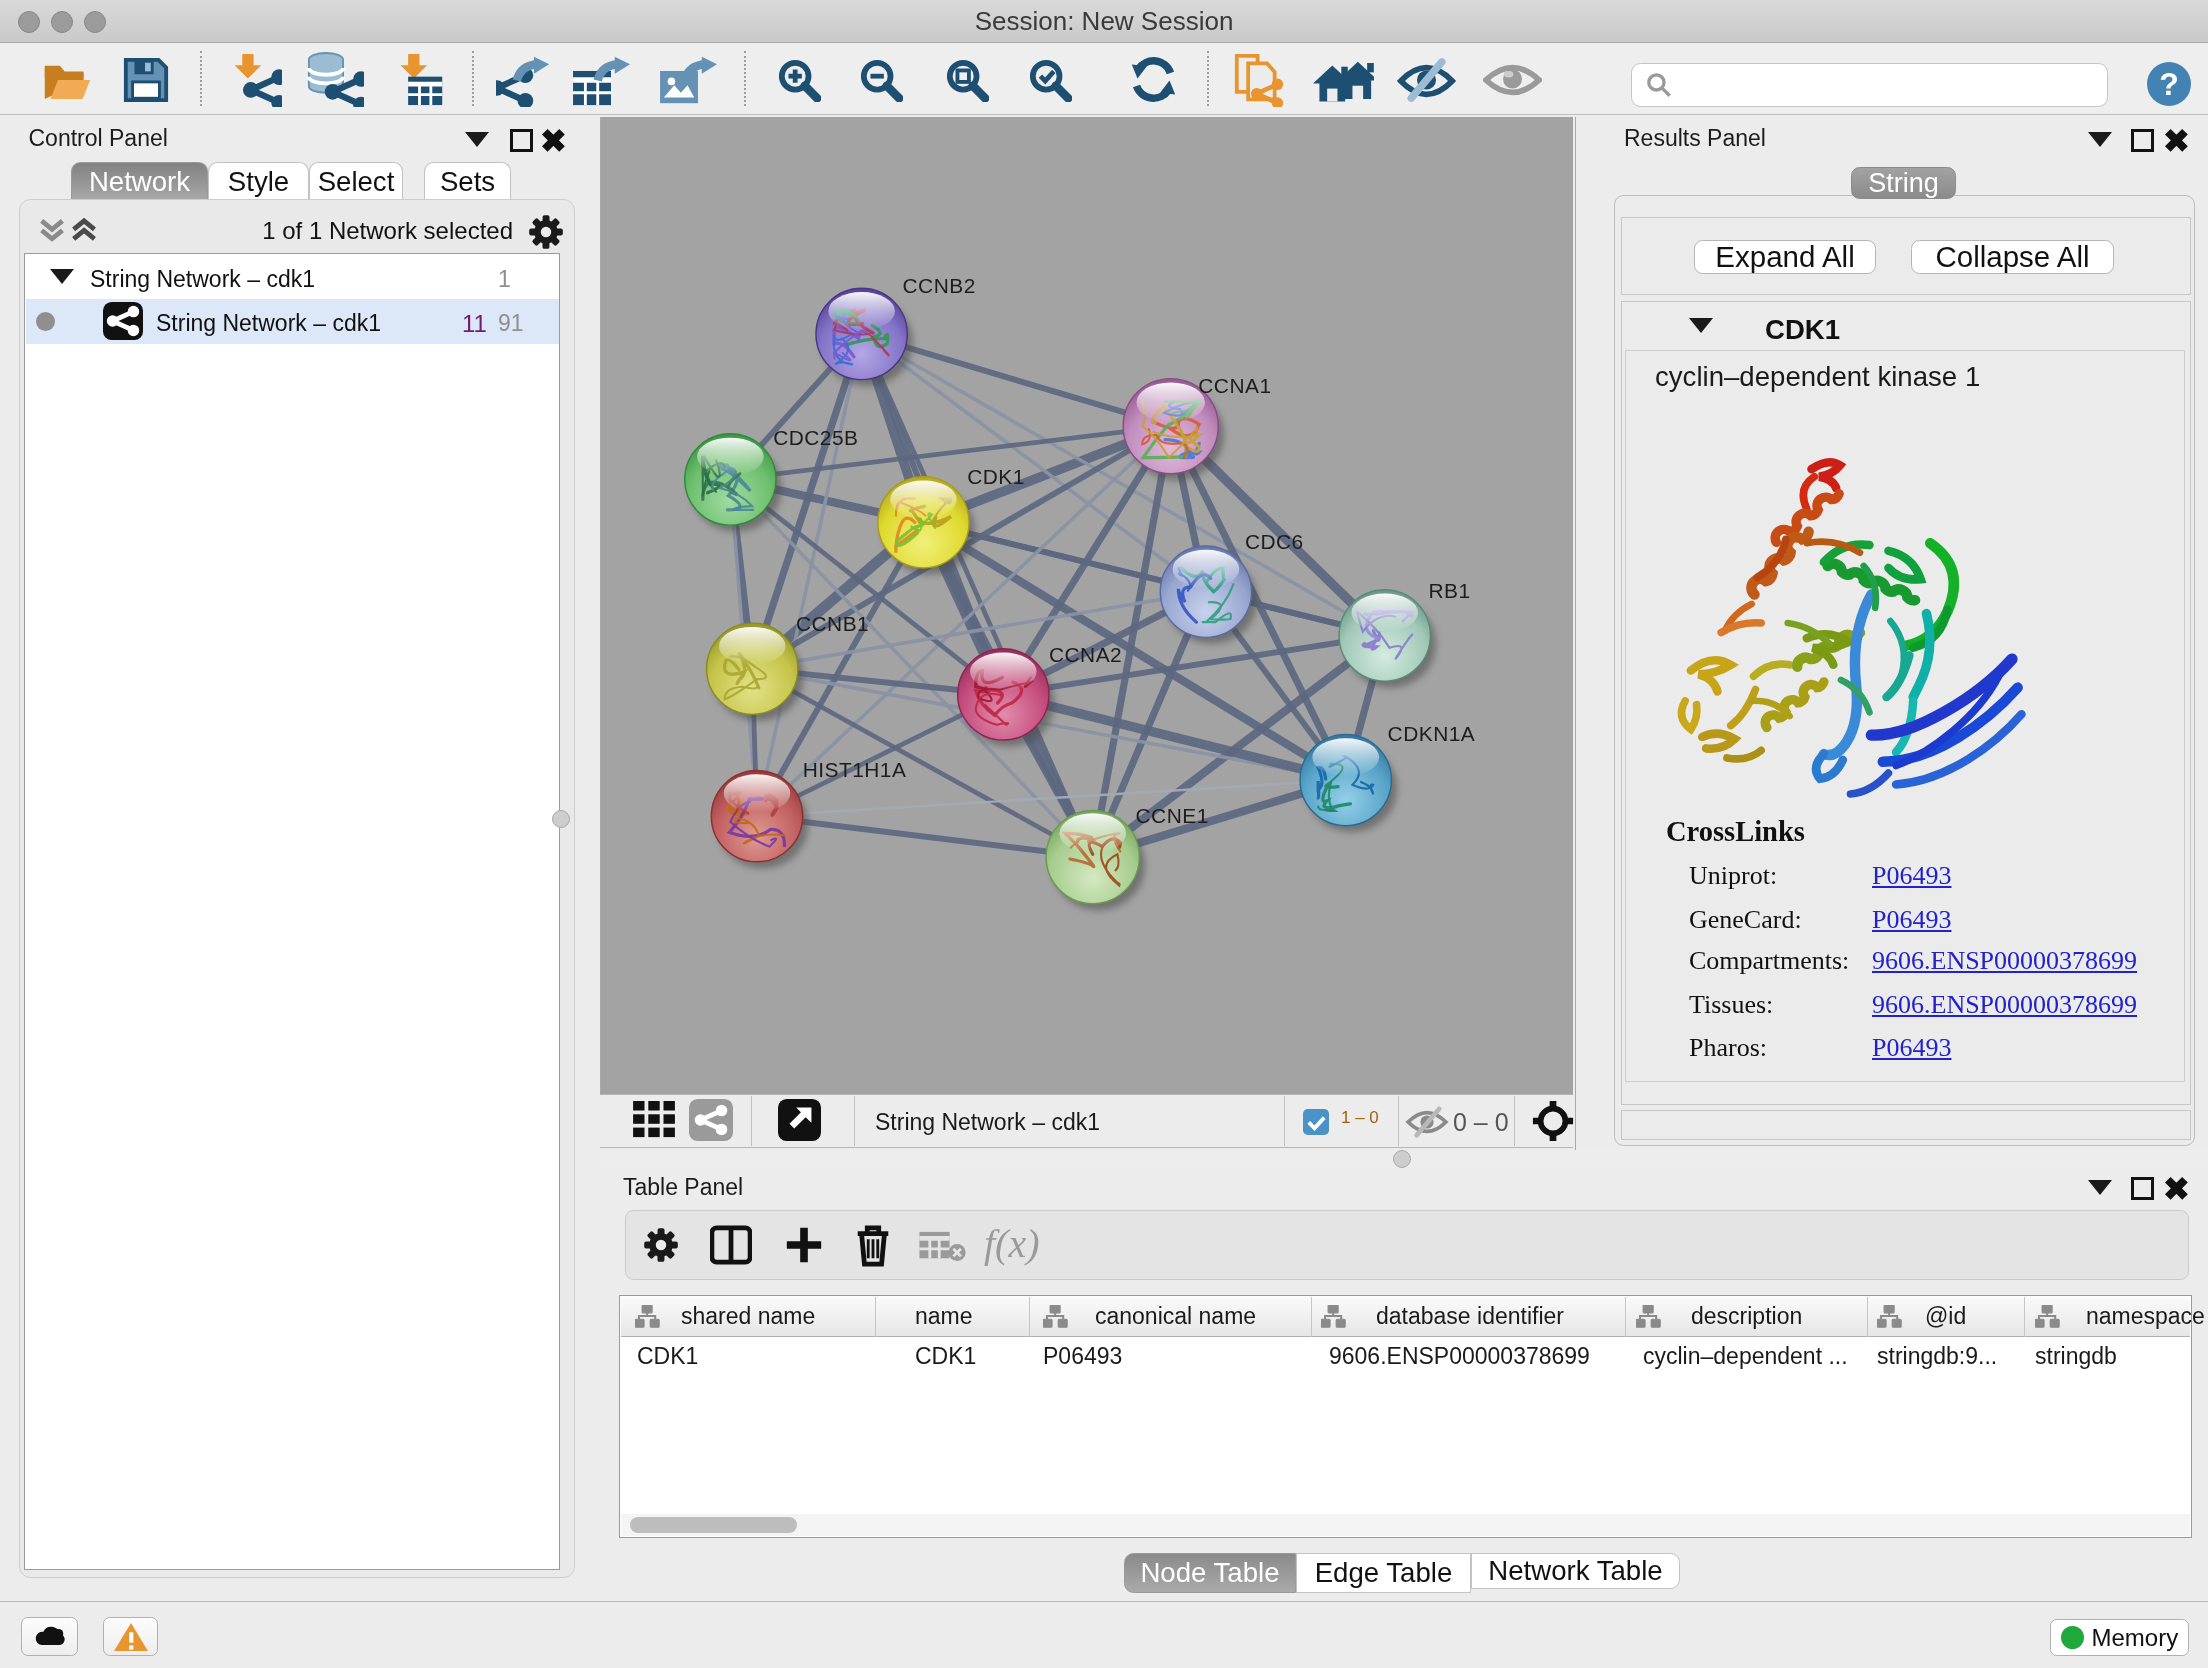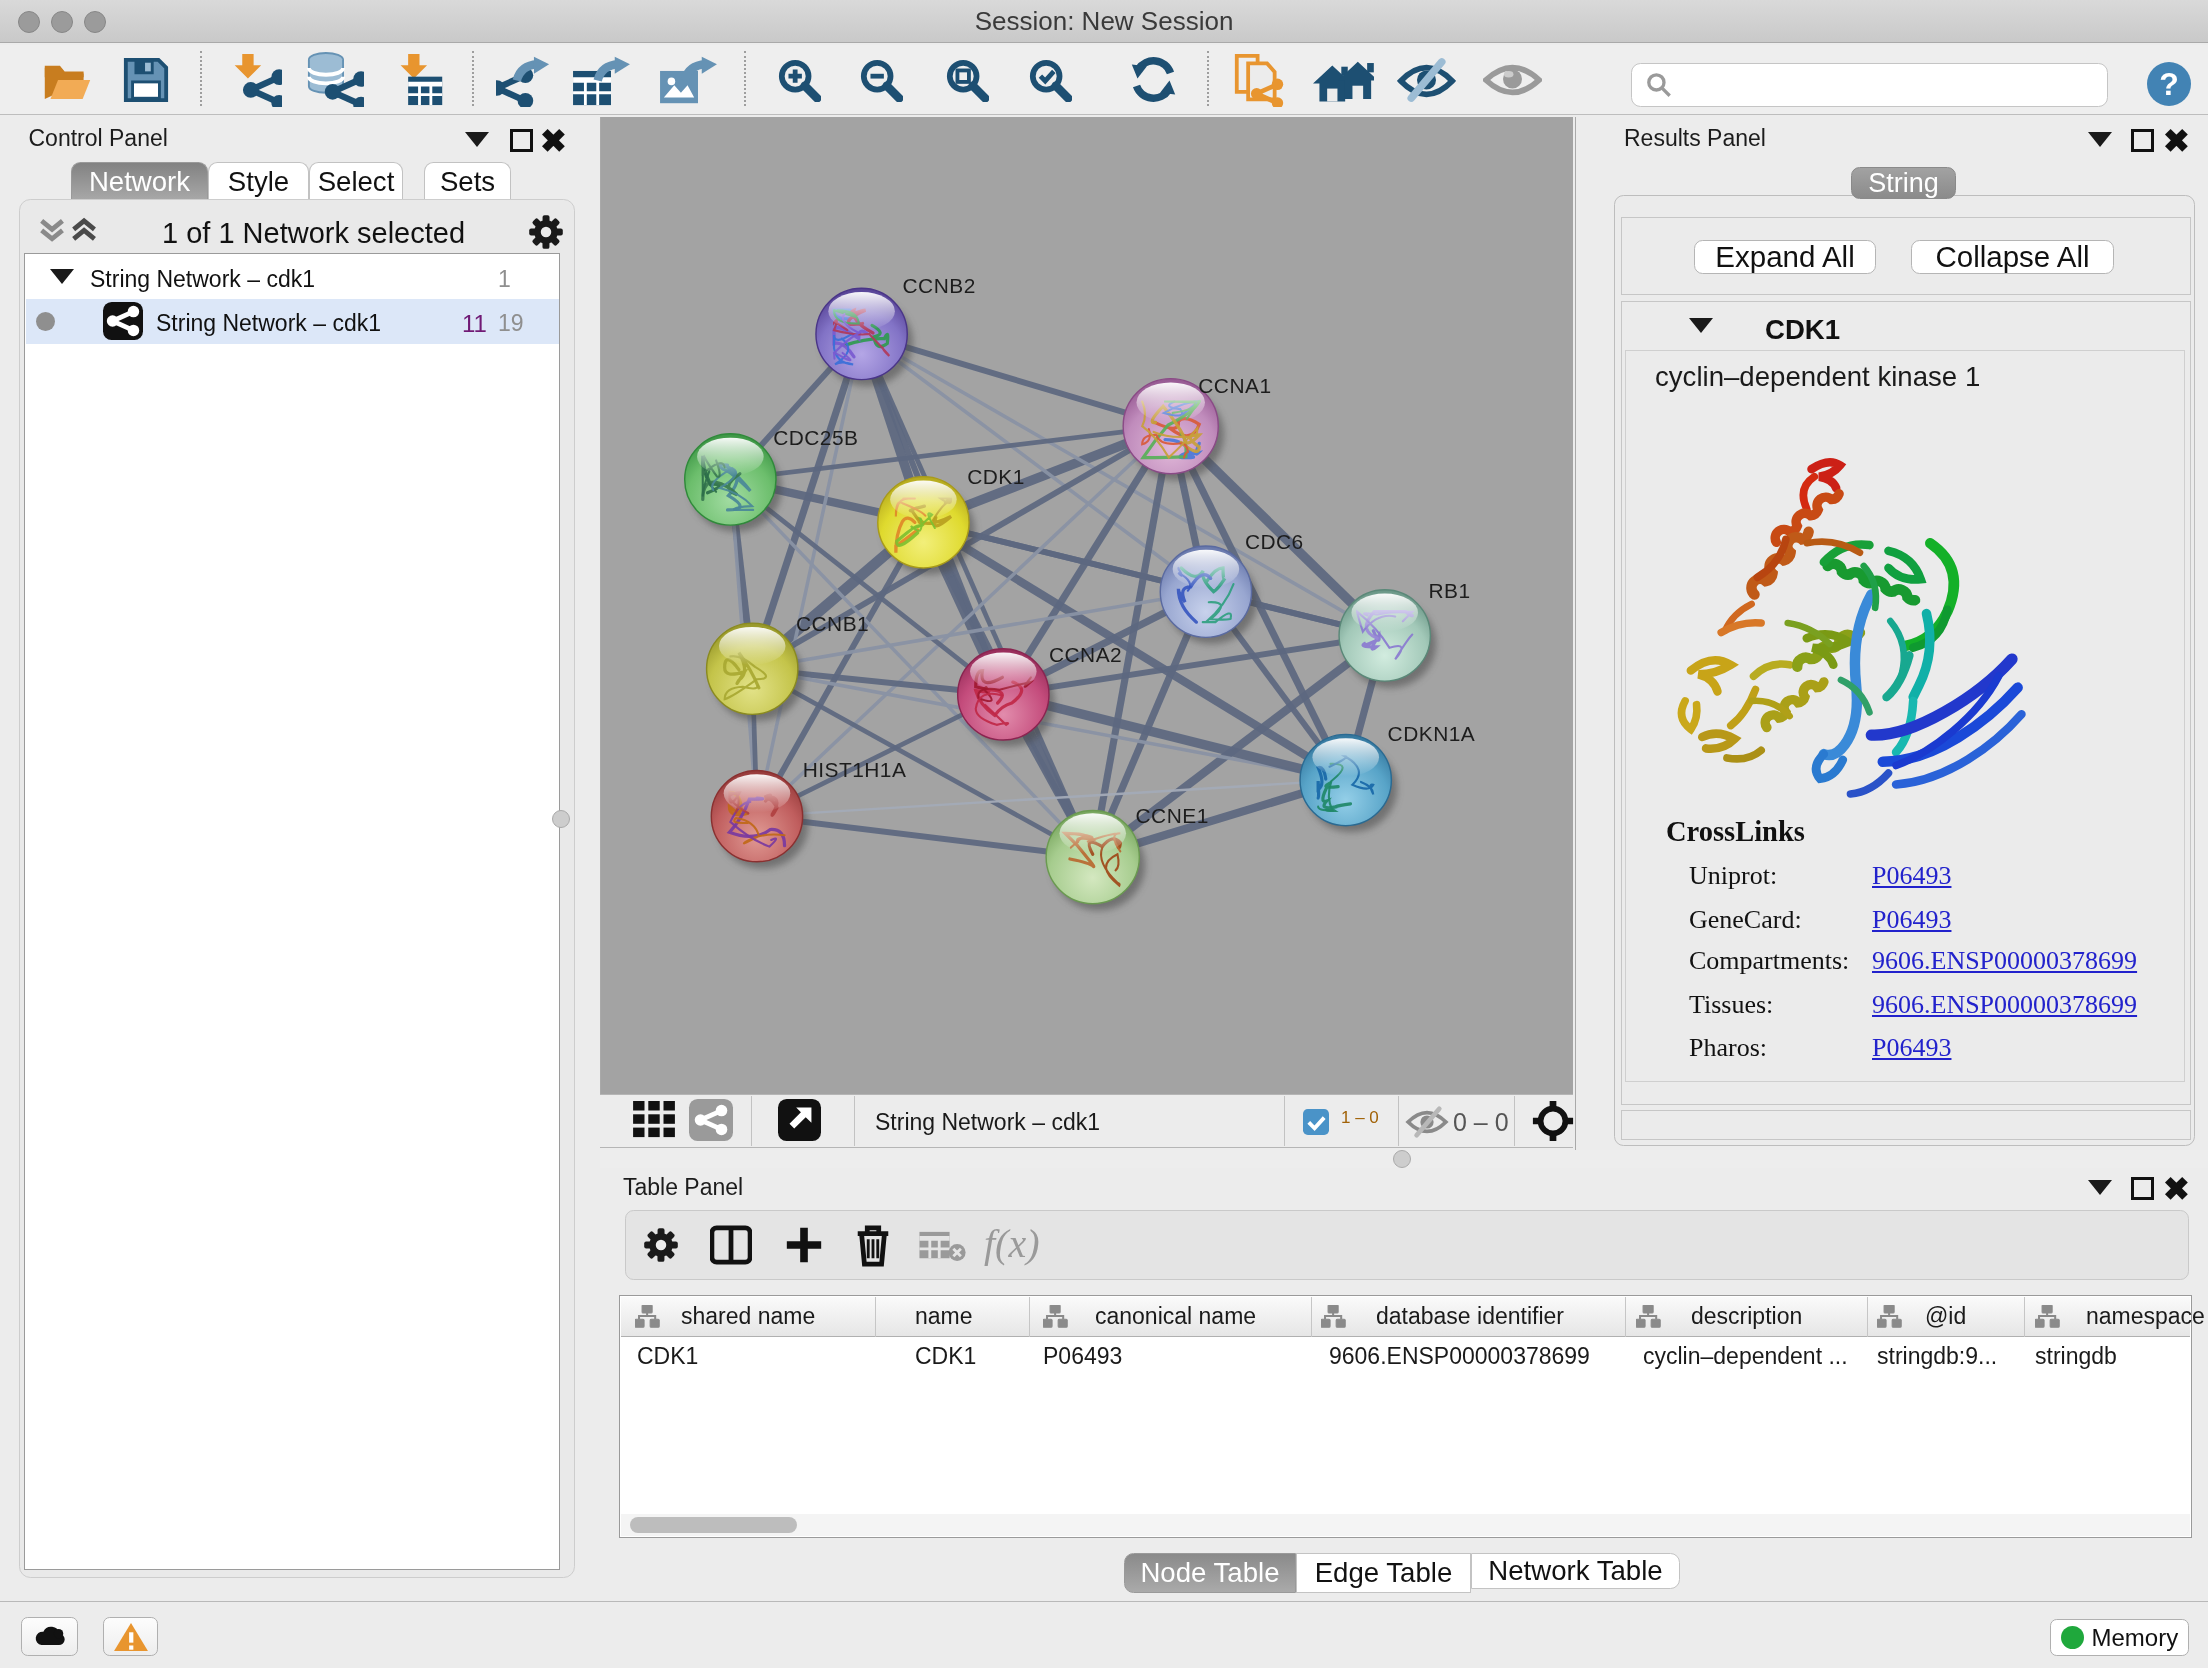--- a/index.html
+++ b/index.html
@@ -192,21 +192,21 @@
         <path d="M6 4 l11 9 l11 -9"></path>
         <path d="M6 14 l11 9 l11 -9"></path>
       </g>
     </svg></div>
 <div class="abs" style="left:68px;top:217px"><svg width="34" height="28.5" viewBox="0 0 36 30" style="">
       <g fill="none" stroke="#4a4a4a" stroke-width="5">
         <path d="M6 13 l11 -9 l11 9"></path>
         <path d="M6 23 l11 -9 l11 9"></path>
       </g>
     </svg></div>
-<div class="abs" style="left:114px;top:217px;width:399px;text-align:center;font-size:29px;color:#111">1 of 1 Network selected</div>
+<div class="abs" style="left:114px;top:217px;width:399px;text-align:right;font-size:24px;color:#111">1 of 1 Network selected</div>
 <div class="abs" style="left:525px;top:211px"><svg width="42" height="42" viewBox="0 0 44 44" style="">
       <rect x="-3.6" y="-17.6" width="7.3" height="8.1" rx="2" fill="#1a1a1a" transform="translate(22,22) rotate(0)"></rect>
       <rect x="-3.6" y="-17.6" width="7.3" height="8.1" rx="2" fill="#1a1a1a" transform="translate(22,22) rotate(45)"></rect>
       <rect x="-3.6" y="-17.6" width="7.3" height="8.1" rx="2" fill="#1a1a1a" transform="translate(22,22) rotate(90)"></rect>
       <rect x="-3.6" y="-17.6" width="7.3" height="8.1" rx="2" fill="#1a1a1a" transform="translate(22,22) rotate(135)"></rect>
       <rect x="-3.6" y="-17.6" width="7.3" height="8.1" rx="2" fill="#1a1a1a" transform="translate(22,22) rotate(180)"></rect>
       <rect x="-3.6" y="-17.6" width="7.3" height="8.1" rx="2" fill="#1a1a1a" transform="translate(22,22) rotate(225)"></rect>
       <rect x="-3.6" y="-17.6" width="7.3" height="8.1" rx="2" fill="#1a1a1a" transform="translate(22,22) rotate(270)"></rect>
       <rect x="-3.6" y="-17.6" width="7.3" height="8.1" rx="2" fill="#1a1a1a" transform="translate(22,22) rotate(315)"></rect>
       <circle cx="22" cy="22" r="12.3" fill="#1a1a1a"></circle>
@@ -222,21 +222,21 @@
       <g stroke="#fff" stroke-width="4.95" fill="#fff">
         <line x1="32.0" y1="10.1" x2="10.0" y2="20"></line>
         <line x1="10.0" y1="20" x2="32.0" y2="29.9"></line>
         <circle cx="32.0" cy="10.1" r="6.050000000000001" stroke="none"></circle>
         <circle cx="10.0" cy="20" r="6.050000000000001" stroke="none"></circle>
         <circle cx="32.0" cy="29.9" r="6.050000000000001" stroke="none"></circle>
       </g>
     </svg></div>
 <div class="abs" style="left:156px;top:310px;font-size:23px;color:#111">String Network – cdk1</div>
 <div class="abs" style="left:462px;top:310px;font-size:24px;color:#701a75">11</div>
-<div class="abs" style="left:498px;top:310px;font-size:23px;color:#8f8f8f">19</div>
+<div class="abs" style="left:498px;top:310px;font-size:23px;color:#8f8f8f">91</div>
 <div class="abs" style="left:600px;top:117px;width:973px;height:977px;background:#a3a3a3;border-left:1.9px solid #a9a9a9">
     <svg width="973" height="977" viewBox="631 123 1023 1027" style="position:absolute;left:0;top:0">
       <defs>
         <radialGradient id="gCCNB2" cx="0.5" cy="0.72" r="0.85">
           <stop offset="0" stop-color="#b4a6e6"></stop>
           <stop offset="0.55" stop-color="#8273c6"></stop>
           <stop offset="0.92" stop-color="#4a3588"></stop>
           <stop offset="1" stop-color="#4a3588"></stop>
         </radialGradient>
         <radialGradient id="gCCNA1" cx="0.5" cy="0.72" r="0.85">

